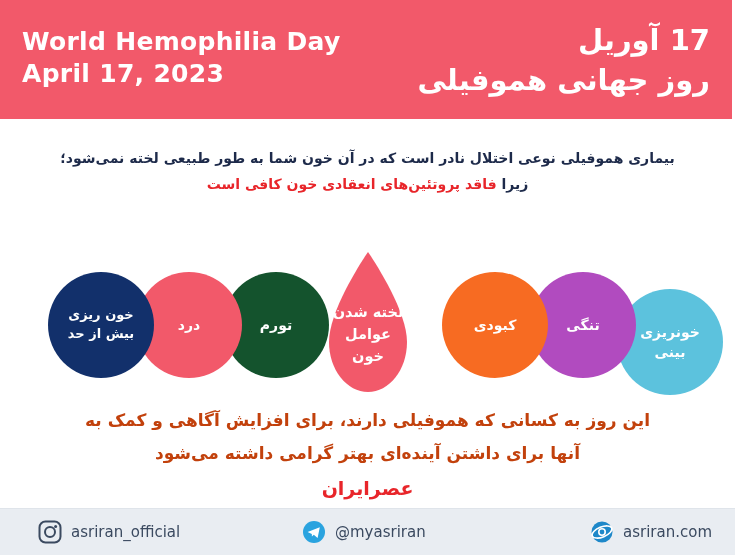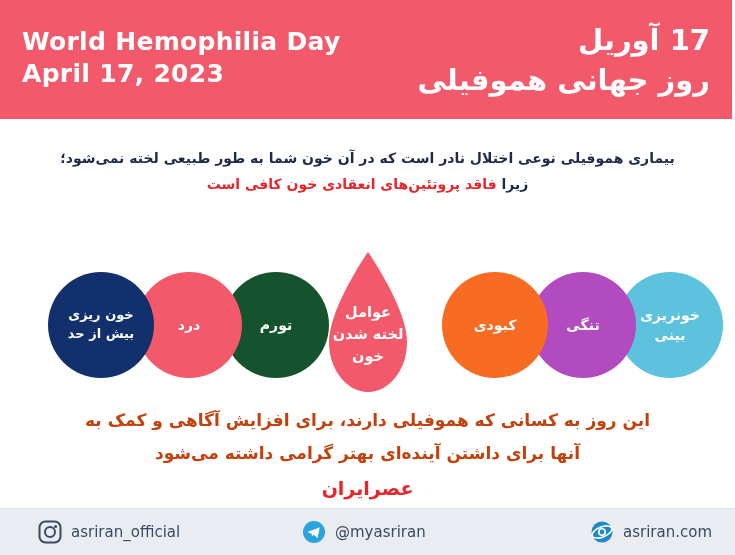--- a/index.html
+++ b/index.html
@@ -94,21 +94,21 @@
     font-weight: bold;
     font-size: 14px;
     line-height: 1.45;
     direction: rtl;
   }
   .c-navy  { width: 106px; height: 106px; left: 48px;  top: 10px; background: #12306b; z-index: 3; font-size: 13px;}
   .c-pink  { width: 106px; height: 106px; left: 136px; top: 10px; background: #f2596a; z-index: 2;}
   .c-green { width: 106px; height: 106px; left: 223px; top: 10px; background: #14532d; z-index: 1;}
   .c-orange{ width: 106px; height: 106px; left: 442px; top: 10px; background: #f76b22; z-index: 3;}
   .c-purple{ width: 106px; height: 106px; left: 530px; top: 10px; background: #b14bbf; z-index: 2;}
-  .c-blue  { width: 106px; height: 106px; left: 617px; top: 10px; background: #5cc2dd; z-index: 1; text-align: center;}
+  .c-blue  { width: 106px; height: 106px; left: 617px; top: 27px; background: #5cc2dd; z-index: 1; text-align: center;}
   .circle span { display: block; padding: 0 8px; }
 
   
   .drop-wrap {
     position: absolute;
     left: 313px;
     top: -16px;
     width: 110px;
     height: 162px;
     z-index: 5;
@@ -226,22 +226,22 @@
     </div>
     <div class="circle c-blue">
       <span>خونریزی بینی</span>
     </div>
 
     <div class="drop-wrap">
       <svg width="110" height="162" viewBox="0 0 110 162">
         <path d="M55 6 C55 6 16 62 16 96 C16 124 34 146 55 146 C76 146 94 124 94 96 C94 62 55 6 55 6 Z" fill="#f2596a"></path>
       </svg>
       <div class="drop-label">
+        <div>لخته شدن</div>
         <div>عوامل</div>
-        <div>لخته شدن</div>
         <div>خون</div>
       </div>
     </div>
 
   </div>
 
   <div class="closing">
     <div>این روز به کسانی که هموفیلی دارند، برای افزایش آگاهی و کمک به</div>
     <div>آنها برای داشتن آینده‌ای بهتر گرامی داشته می‌شود</div>
   </div>

